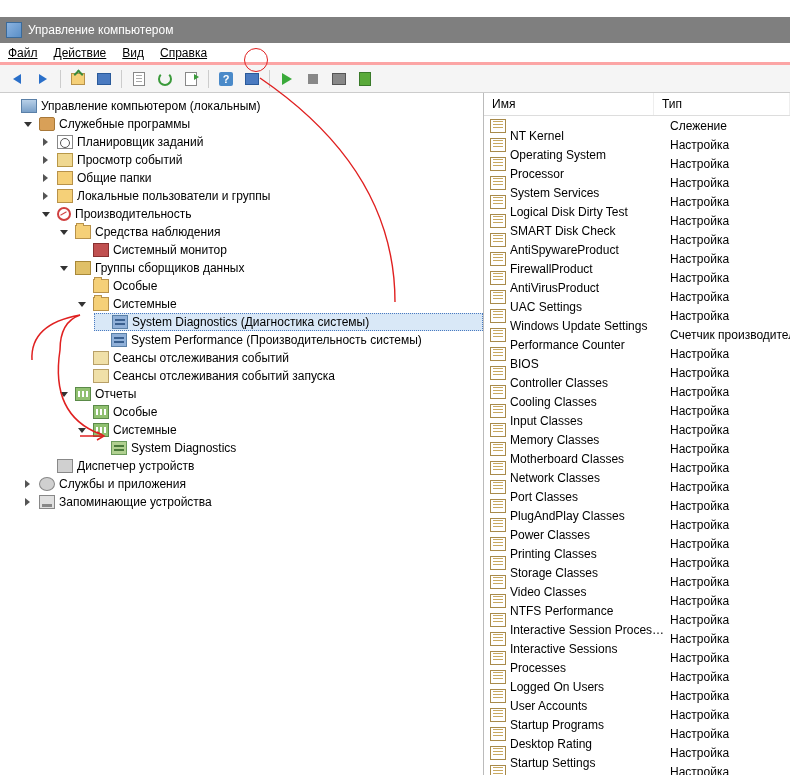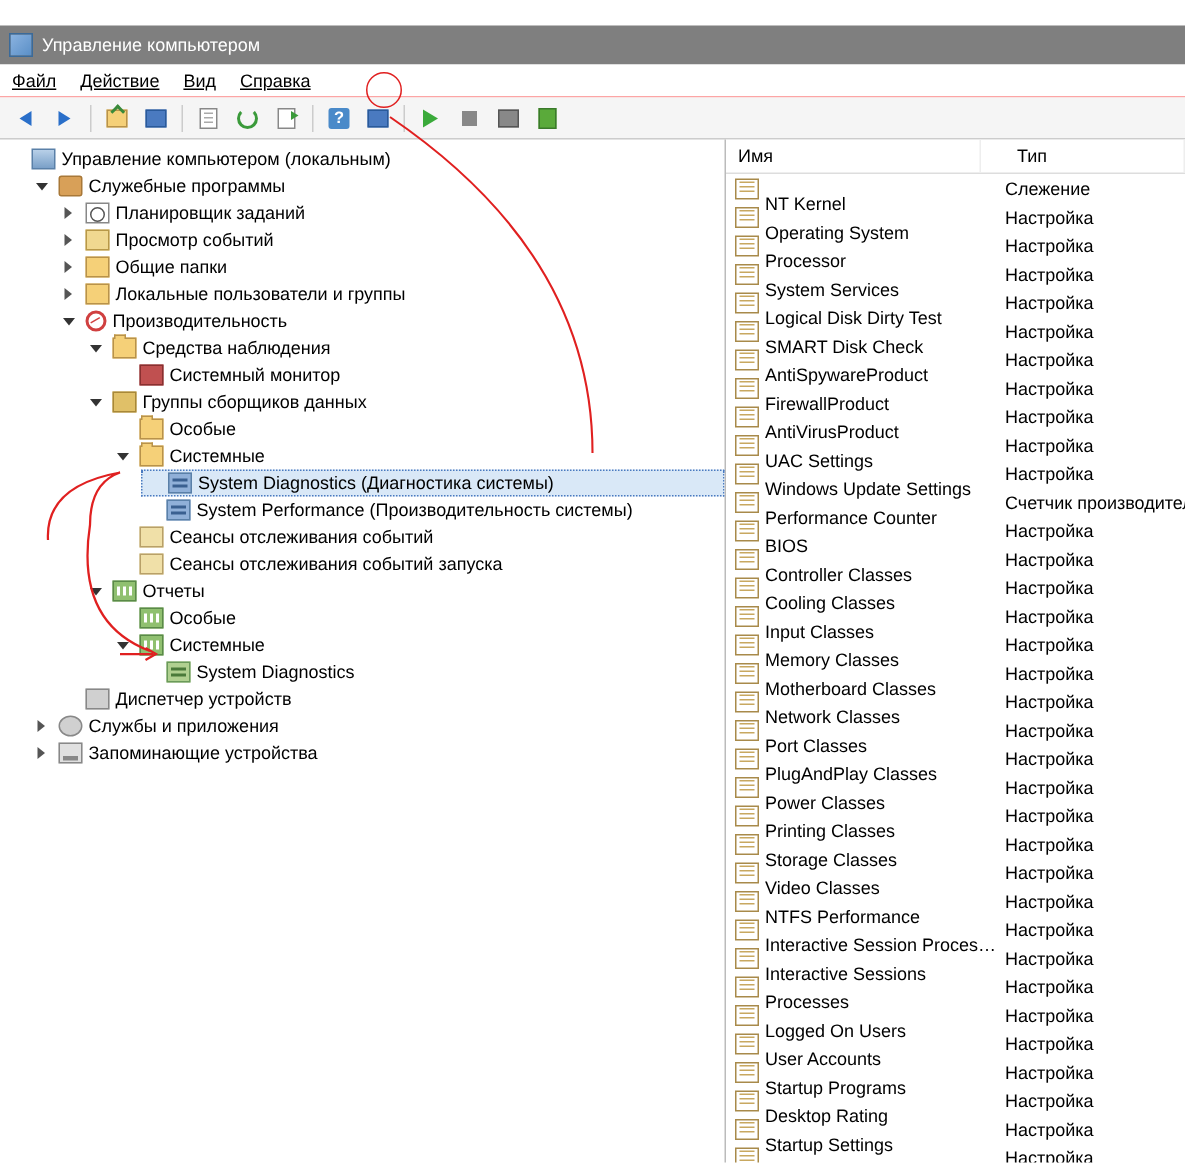--- a/index.html
+++ b/index.html
@@ -23,21 +23,21 @@
   gap: 6px;
   margin-top: 17px;
 }
 .titlebar-icon {
   width: 16px; height: 16px;
   background: linear-gradient(135deg,#8bb3e0,#5a8fc7);
   border: 1px solid #3a6a9a;
 }
 .menubar {
   background: #fff;
-  border-bottom: 1px solid #fca5a5;
+  border-bottom: 3px solid #fca5a5;
   height: 22px;
   display: flex;
   align-items: center;
   padding: 0 8px;
   gap: 16px;
 }
 .menu-item {
   cursor: pointer;
 }
 .menu-item .u { text-decoration: underline; }
@@ -89,21 +89,20 @@
 .list-pane {
   flex: 1;
   overflow: auto;
 }
 .list-header {
   display: flex;
   background: #fff;
   border-bottom: 1px solid #ddd;
   position: sticky;
   top: 0;
-  gap: 16px;
 }
 .list-header .hcell {
   padding: 4px 8px;
   border-right: 1px solid #eee;
   cursor: pointer;
 }
 .hcell.name { width: 170px; }
 .hcell.type { flex: 1; }
 .list-body { }
 .row {

